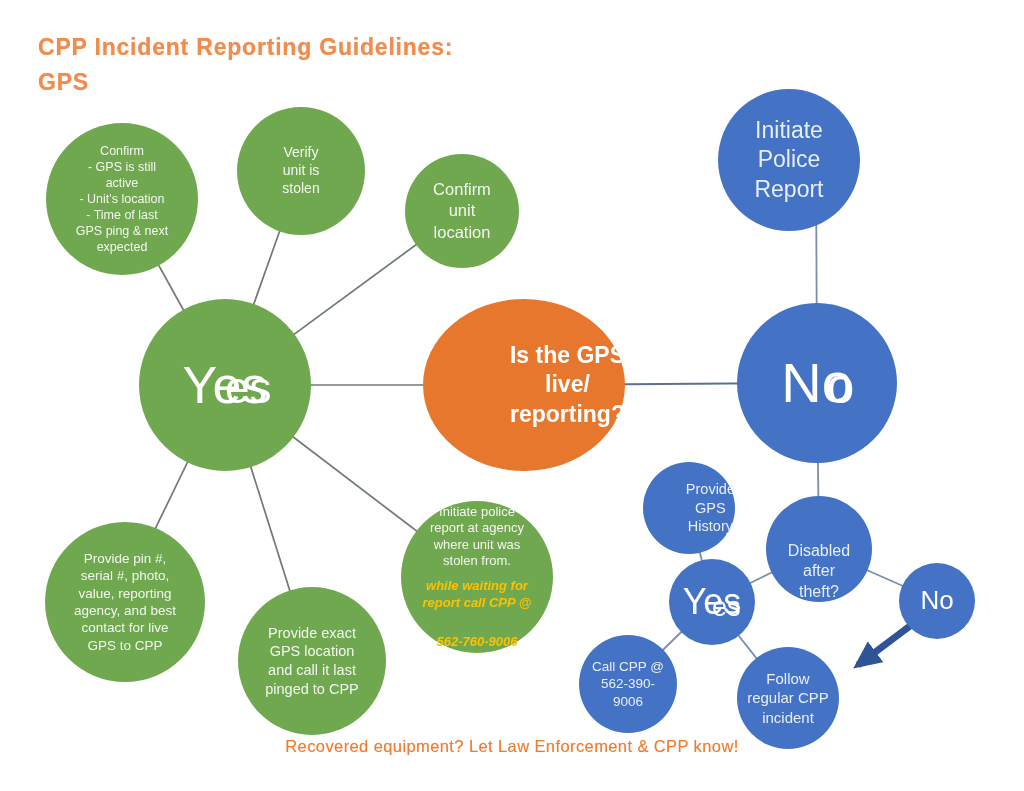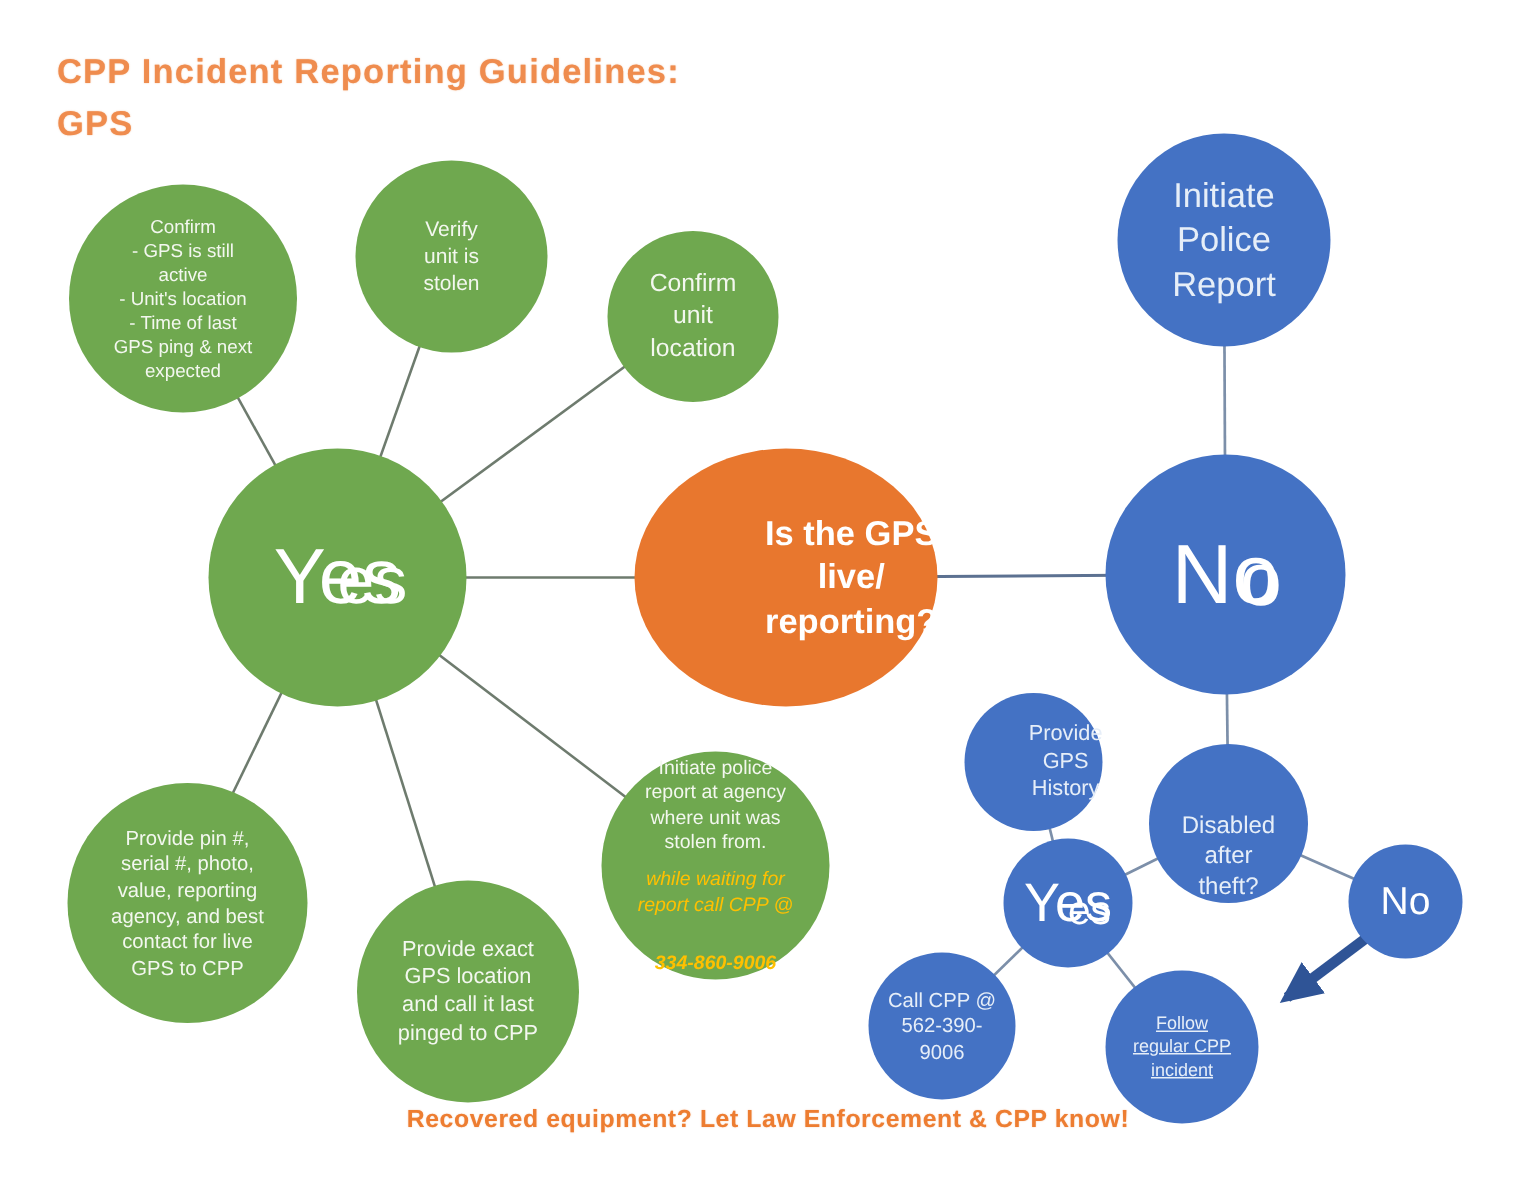--- a/index.html
+++ b/index.html
@@ -24,21 +24,21 @@
     color: var(--color-title, #EF8C4E);
     white-space: pre-line;
     text-shadow: 0 0 1px rgba(232,118,46,0.55);
   }
   .footer {
     position: absolute;
     left: 0; right: 0;
     top: 737px;
     text-align: center;
     font-size: 16.5px;
-    font-weight: bold;
+    font-weight: normal;
     letter-spacing: 0.4px;
     color: var(--color-footer, #ED7D31);
     text-shadow: 0 0 1px rgba(232,118,46,0.45);
   }
 
   .circle {
     position: absolute;
     border-radius: 50%;
     display: flex;
     align-items: center;
@@ -67,21 +67,21 @@
   .big-label-yes .echo { font-size: 44px; left: 50%; }
   .big-label-no .main  { font-size: 56px; padding-right: 30px; }
   .big-label-no .echo  { font-size: 50px; left: 56%; }
   .small-label-yes .main { font-size: 36px; padding-right: 14px; }
   .small-label-yes .echo { font-size: 27px; left: 50%; top: 56%; }
 
   .agency-note {
     display: block;
     margin-top: 8px;
     font-style: italic;
-    font-weight: normal;
+    font-weight: bold;
     color: var(--color-gold, #FFC000);
     white-space: pre-line;
   }
   .agency-phone {
     display: block;
     margin-top: 6px;
     font-style: italic;
     font-weight: bold;
     color: var(--color-gold, #FFC000);
   }
@@ -171,31 +171,31 @@
   </div>
 
   <div class="circle green" style="left:401px; top:501px; width:152px; height:152px; font-size:13px;">
     <span class="txt">
       <span style="white-space:pre-line;">Initiate police
 report at agency
 where unit was
 stolen from.</span>
       <span class="agency-note">while waiting for
 report call CPP @</span>
-      <span class="agency-phone">334-860-9006</span>
+      <span class="agency-phone">562-760-9006</span>
     </span>
   </div>
 
   <div class="circle orange" style="left:423px; top:299px; width:202px; height:172px; font-size:23px; font-weight:bold;">
     <span class="txt">Is the GPS
 live/
 reporting?</span>
   </div>
 
-  <div class="circle blue" style="left:745px; top:89px; width:142px; height:142px; font-size:23px;">
+  <div class="circle blue" style="left:718px; top:89px; width:142px; height:142px; font-size:23px;">
     <span class="txt">Initiate
 Police
 Report</span>
   </div>
 
   <div class="circle blue" style="left:737px; top:303px; width:160px; height:160px;">
     <div class="label-stack big-label-no">
       <span class="main">No</span>
       <span class="echo">o</span>
     </div>
@@ -223,21 +223,21 @@
   <div class="circle blue" style="left:899px; top:563px; width:76px; height:76px; font-size:26px; color:#ffffff;">
     <span class="txt">No</span>
   </div>
 
   <div class="circle blue" style="left:579px; top:635px; width:98px; height:98px; font-size:13.5px;">
     <span class="txt">Call CPP @
 562-390-
 9006</span>
   </div>
 
-  <div class="circle blue" style="left:737px; top:647px; width:102px; height:102px; font-size:12px;text-decoration:underline;">
+  <div class="circle blue" style="left:737px; top:647px; width:102px; height:102px; font-size:15px;">
     <span class="txt">Follow
 regular CPP
 incident</span>
   </div>
 
   <div class="footer">Recovered equipment? Let Law Enforcement &amp; CPP know!</div>
 
 </div>
 
 </body></html>

